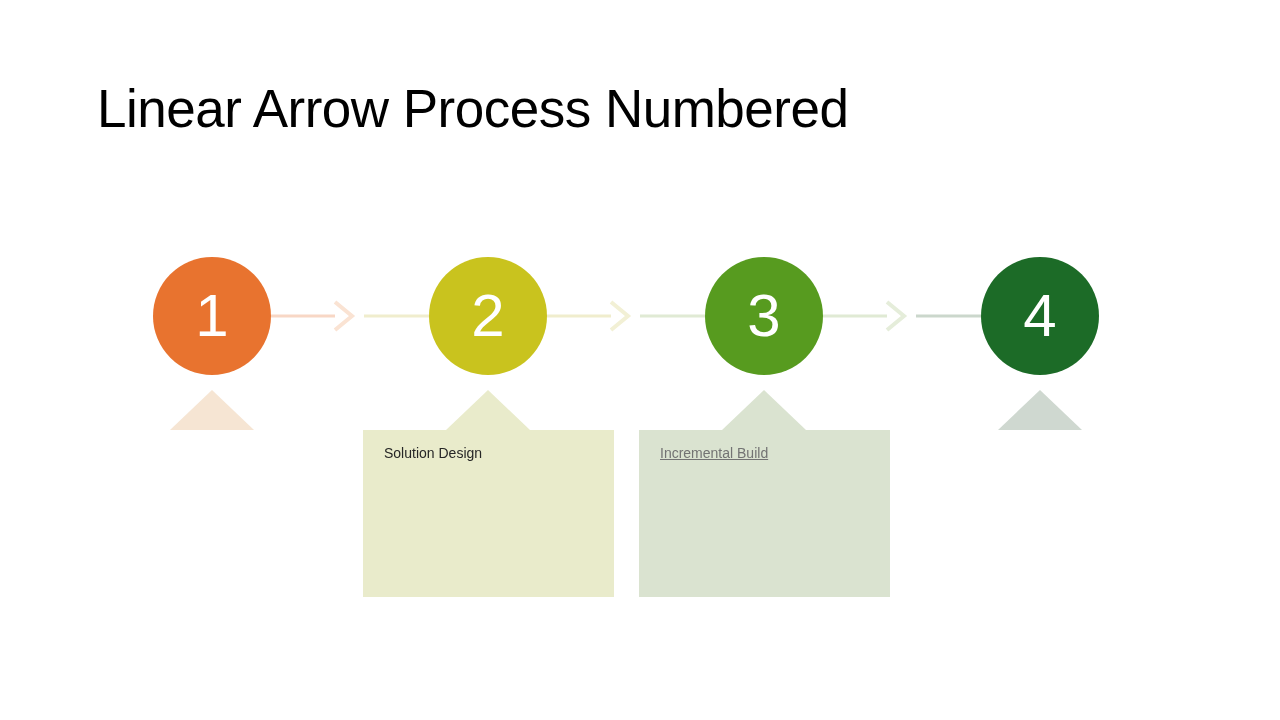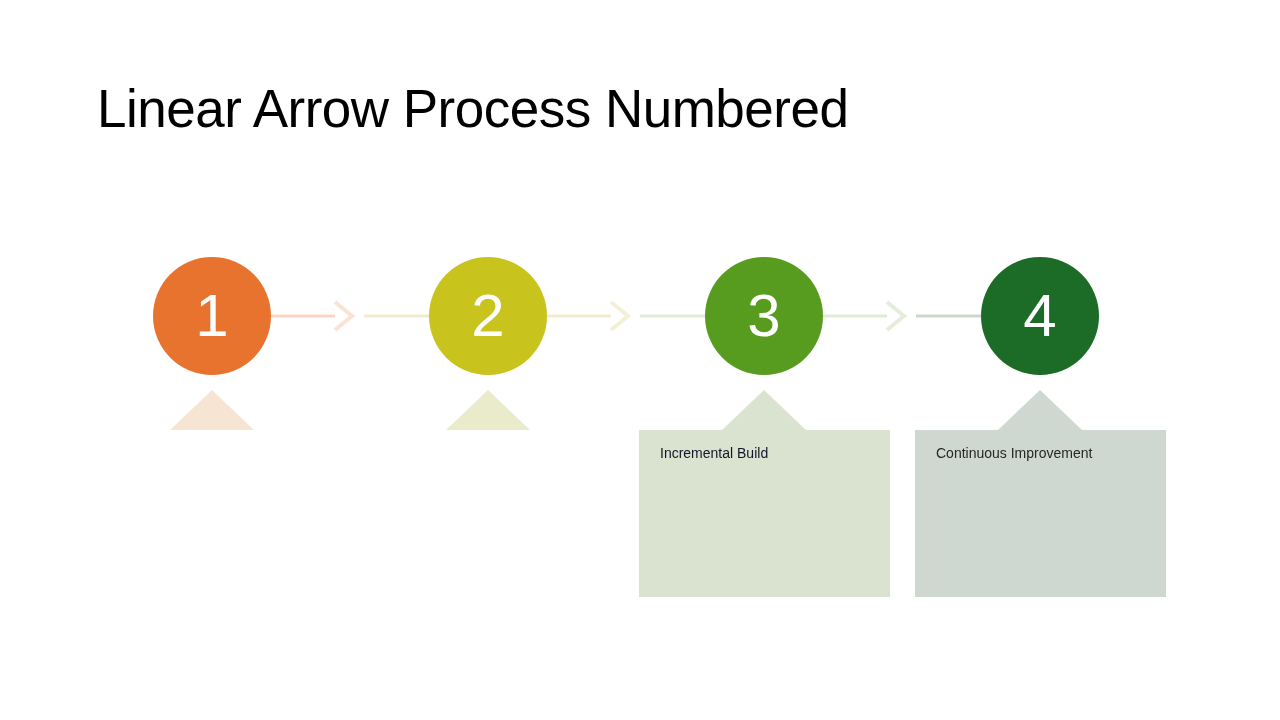--- a/index.html
+++ b/index.html
@@ -110,48 +110,48 @@
       <line x1="0" y1="20" x2="64" y2="20" stroke-width="3" style="stroke: rgb(248, 215, 197);"></line>
       <polyline points="64,6 81,20 64,34" fill="none" stroke-width="4" style="stroke: rgb(250, 227, 211);"></polyline>
       <line x1="93" y1="20" x2="158" y2="20" stroke-width="3" style="stroke: rgb(240, 237, 205);"></line>
     </svg>
 
     <div class="step step-2">
       <div class="circle" style="background-color: rgb(201, 195, 30);">
         <span class="num" style="color: rgb(255, 255, 255);">2</span>
       </div>
       <div class="pointer" style="border-bottom-color: rgb(233, 235, 203);"></div>
+      <div class="card" style="background-color: rgb(233, 235, 203);">
+        <div class="label" style="color: rgb(38, 38, 38);">Solution Design</div>
+      </div>
     </div>
 
     <svg class="connector connector-2" width="158" height="40" viewBox="0 0 158 40">
       <line x1="0" y1="20" x2="64" y2="20" stroke-width="3" style="stroke: rgb(240, 237, 205);"></line>
       <polyline points="64,6 81,20 64,34" fill="none" stroke-width="4" style="stroke: rgb(242, 240, 213);"></polyline>
       <line x1="93" y1="20" x2="158" y2="20" stroke-width="3" style="stroke: rgb(224, 234, 212);"></line>
     </svg>
 
     <div class="step step-3">
       <div class="circle" style="background-color: rgb(87, 155, 31);">
         <span class="num" style="color: rgb(255, 255, 255);">3</span>
       </div>
       <div class="pointer" style="border-bottom-color: rgb(218, 227, 208);"></div>
       <div class="card" style="background-color: rgb(218, 227, 208);">
-        <div class="label" style="color: #0f172a;">Incremental Build</div>
+        <div class="label" style="color: #737373; text-decoration: underline;">Incremental Build</div>
       </div>
     </div>
 
     <svg class="connector connector-3" width="158" height="40" viewBox="0 0 158 40">
       <line x1="0" y1="20" x2="64" y2="20" stroke-width="3" style="stroke: rgb(224, 234, 212);"></line>
       <polyline points="64,6 81,20 64,34" fill="none" stroke-width="4" style="stroke: rgb(229, 237, 218);"></polyline>
       <line x1="93" y1="20" x2="158" y2="20" stroke-width="3" style="stroke: rgb(203, 215, 204);"></line>
     </svg>
 
     <div class="step step-4">
       <div class="circle" style="background-color: rgb(28, 107, 39);">
         <span class="num" style="color: rgb(255, 255, 255);">4</span>
       </div>
       <div class="pointer" style="border-bottom-color: rgb(207, 216, 208);"></div>
-      <div class="card" style="background-color: rgb(207, 216, 208);">
-        <div class="label" style="color: rgb(38, 38, 38);">Continuous Improvement</div>
-      </div>
     </div>
 
   </div>
 </div>
 
 </body></html>

